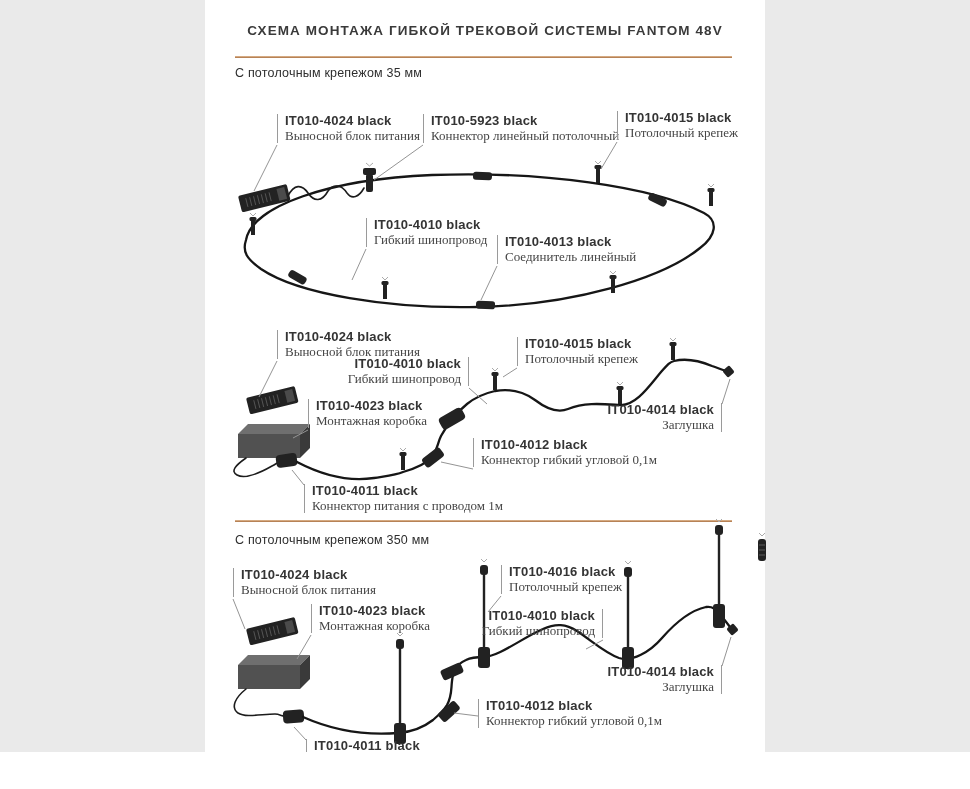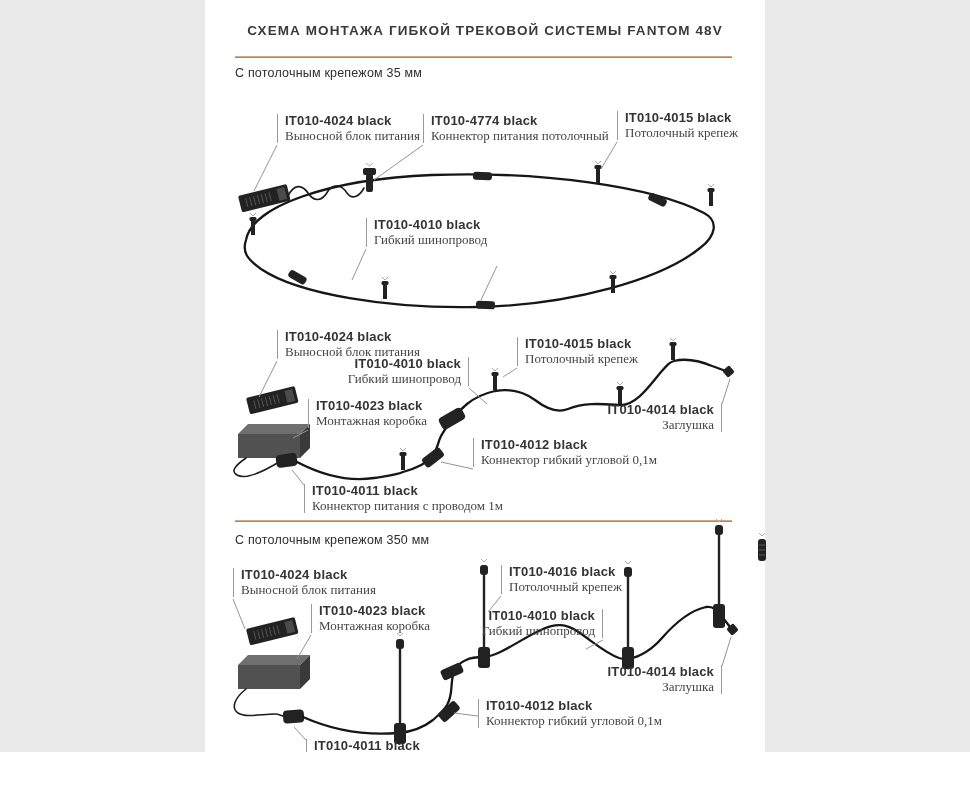--- a/index.html
+++ b/index.html
@@ -204,31 +204,35 @@
       <path class="leader" d="M306,740 L294,727"></path>
     </g>
   </svg>
   </div>
 
   <div class="lbl l" style="left:277px;top:114px;">
     <div class="code">IT010-4024 black</div>
     <div class="name">Выносной блок питания</div>
   </div>
   <div class="lbl l" style="left:423px;top:114px;">
-    <div class="code">IT010-4774 black</div>
-    <div class="name">Коннектор питания потолочный</div>
+    <div class="code">IT010-5923 black</div>
+    <div class="name">Коннектор линейный потолочный</div>
   </div>
   <div class="lbl l" style="left:617px;top:111px;">
     <div class="code">IT010-4015 black</div>
     <div class="name">Потолочный крепеж</div>
   </div>
   <div class="lbl l" style="left:366px;top:218px;">
     <div class="code">IT010-4010 black</div>
     <div class="name">Гибкий шинопровод</div>
   </div>
+  <div class="lbl l" style="left:497px;top:235px;">
+    <div class="code">IT010-4013 black</div>
+    <div class="name">Соединитель линейный</div>
+  </div>
 
   <div class="lbl l" style="left:277px;top:330px;">
     <div class="code">IT010-4024 black</div>
     <div class="name">Выносной блок питания</div>
   </div>
   <div class="lbl r" style="right:501px;top:357px;">
     <div class="code">IT010-4010 black</div>
     <div class="name">Гибкий шинопровод</div>
   </div>
   <div class="lbl l" style="left:308px;top:399px;">

